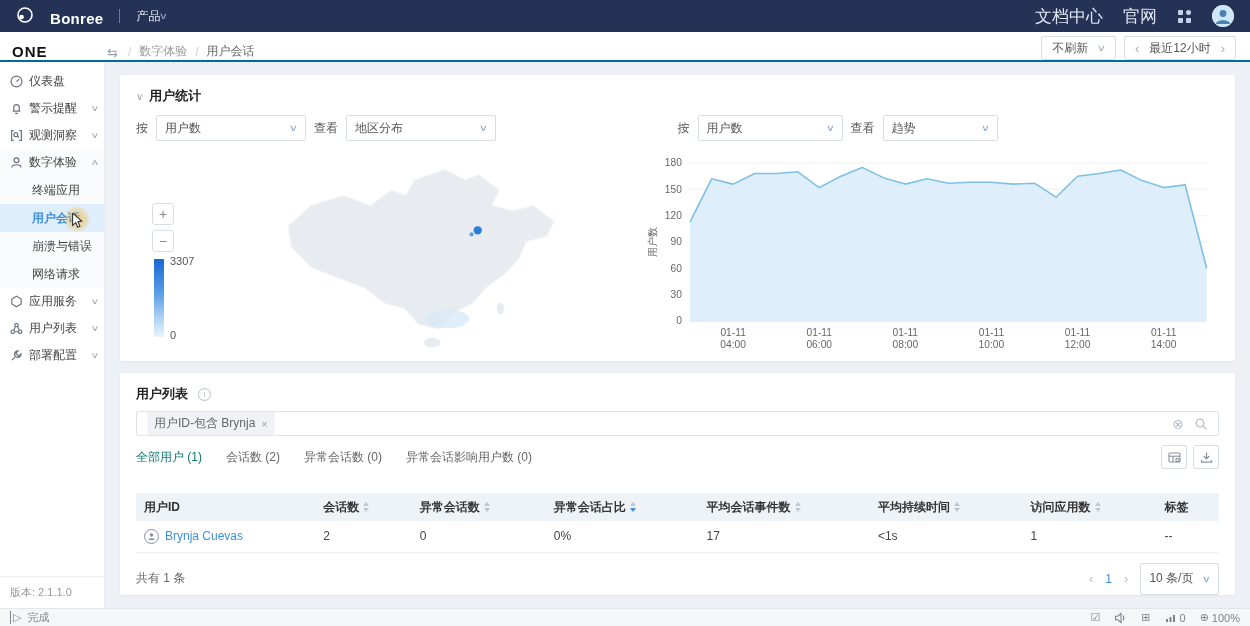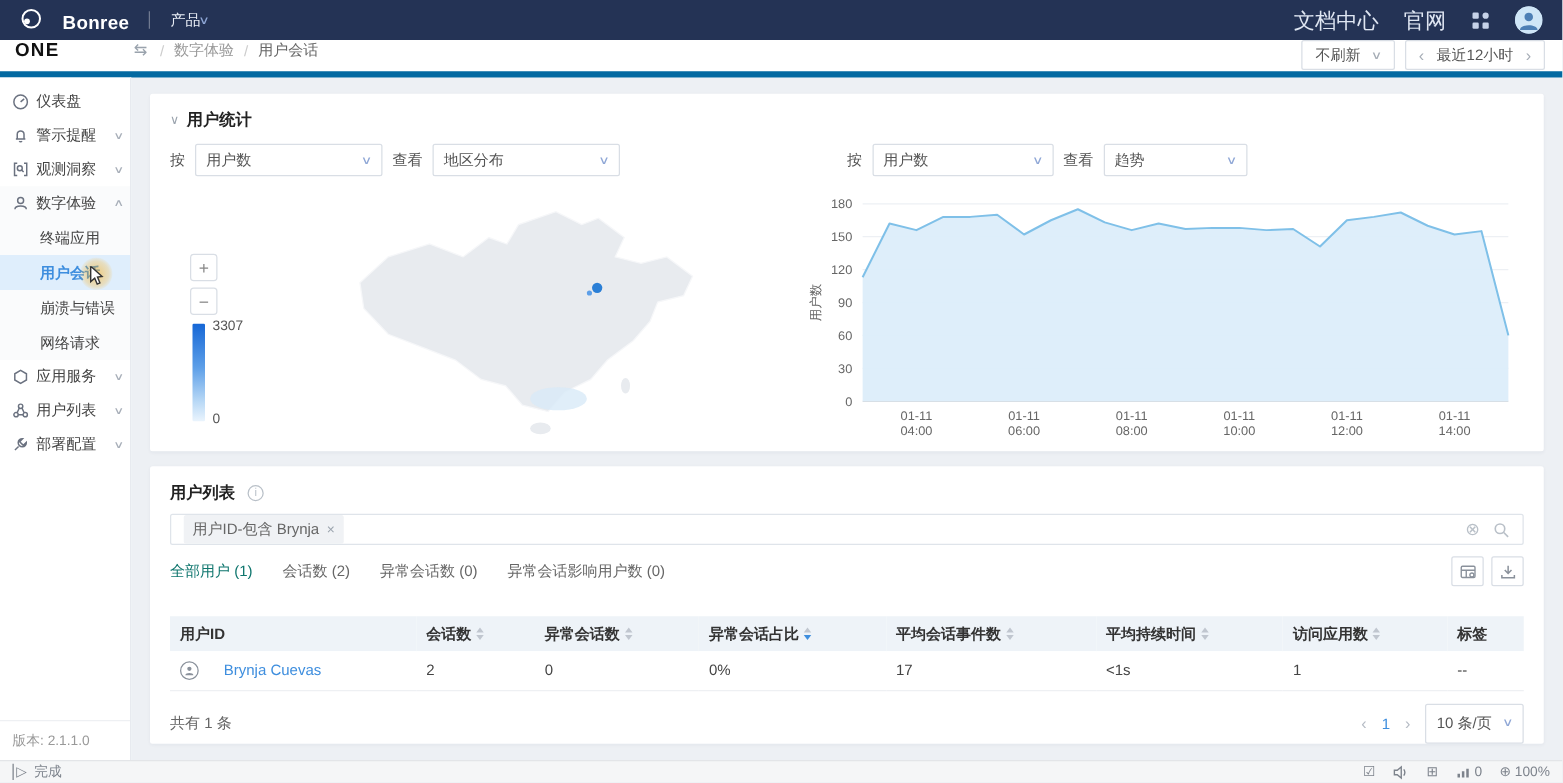--- a/index.html
+++ b/index.html
@@ -15,21 +15,21 @@
   .logo { display:flex; align-items:flex-end; gap:16px; }
   .logo-text { font-size:15px; font-weight:600; letter-spacing:.3px; }
   .topbar-divider { width:1px; height:14px; background:rgba(255,255,255,.35); margin:0 16px; }
   .product { display:flex; align-items:center; font-size:12px; color:#e8edf5; cursor:pointer; }
   .chev { font-size:9px; color:#8fa7d6; transform:scaleX(1.4); display:inline-block; }
   .topbar-right { margin-left:auto; display:flex; align-items:center; gap:20px; }
   .top-link { color:#dfe6f2; font-size:17px; cursor:pointer; }
   .grid-icon svg { display:block; }
   .avatar { width:22px; height:22px; border-radius:50%; background:#cfe6f7; display:flex; align-items:center; justify-content:center; overflow:hidden; }
   
-  .pageheader { height:30px; background:#fff; border-bottom:5px solid #0369a1; display:flex; align-items:flex-start; flex:0 0 auto; }
+  .pageheader { height:30px; background:#fff; border-bottom:2px solid #0369a1; display:flex; align-items:flex-end; flex:0 0 auto; }
   .app-name { width:105px; padding-left:12px; font-size:15px; font-weight:bold; color:#111; letter-spacing:1px; }
   .collapse-icon { color:#9aa3ad; font-size:13px; margin:0 10px 0 2px; cursor:pointer; }
   .breadcrumb { display:flex; align-items:center; gap:8px; color:#999; }
   .breadcrumb .sep { color:#ccc; }
   .breadcrumb .current { color:#666; }
   .header-controls { margin-left:auto; display:flex; gap:8px; padding-right:14px; }
   .ctrl-box { height:24px; border:1px solid #d9dee5; border-radius:2px; background:#fff; display:flex; align-items:center; gap:10px; padding:0 10px; color:#555; cursor:pointer; }
   .ctrl-box .chev { color:#a6adb6; }
   .arrow-btn { color:#a6adb6; font-size:13px; cursor:pointer; }
   
@@ -85,21 +85,21 @@
   .icon-btn { width:26px; height:24px; border:1px solid #d9dee5; border-radius:2px; background:#fff; display:flex; align-items:center; justify-content:center; color:#8a919b; cursor:pointer; }
   .user-table { margin-top:24px; width:100%; border-collapse:collapse; }
   .user-table th { background:#eef3f8; height:28px; text-align:left; padding:0 8px; font-weight:600; color:#333; font-size:12px; white-space:nowrap; }
   .user-table td { height:31px; padding:0 8px; border-bottom:1px solid #eef0f3; color:#444; }
   .user-table tbody tr { background:#fff; }
   .sort { display:inline-flex; flex-direction:column; margin-left:4px; vertical-align:middle; }
   .sort i { width:0; height:0; border-left:3.5px solid transparent; border-right:3.5px solid transparent; display:block; }
   .sort .up { border-bottom:4px solid #c0c6cf; margin-bottom:2px; }
   .sort .down { border-top:4px solid #c0c6cf; }
   .sort.desc .down { border-top-color:#3E8EDE; }
-  .user-cell { display:flex; align-items:center; gap:20px; }
+  .user-cell { display:flex; align-items:center; gap:6px; }
   .user-avatar { width:15px; height:15px; border:1px solid #8a919b; border-radius:50%; display:flex; align-items:center; justify-content:center; color:#8a919b; flex:0 0 auto; }
   .user-link { color:#3E8EDE; cursor:pointer; }
   .table-footer { margin-top:10px; display:flex; align-items:center; color:#666; }
   .pager { margin-left:auto; display:flex; align-items:center; gap:12px; }
   .page-arrow { color:#b6bcc5; cursor:pointer; font-size:13px; }
   .page-num { color:#3E8EDE; cursor:pointer; }
   .page-size { height:32px; }
   
   .statusbar { height:18px; background:#f5f6f7; border-top:1px solid #e3e5e8; display:flex; align-items:center; padding:0 10px; color:#7d838c; font-size:11px; gap:6px; flex:0 0 auto; }
   .statusbar .right { margin-left:auto; display:flex; align-items:center; gap:14px; }

